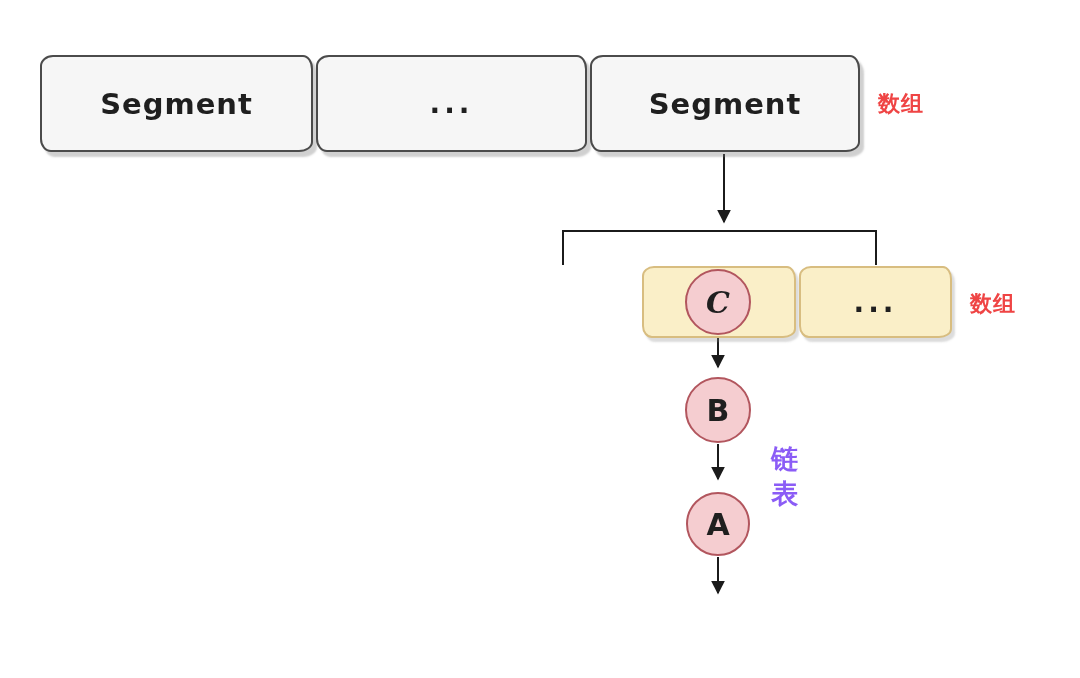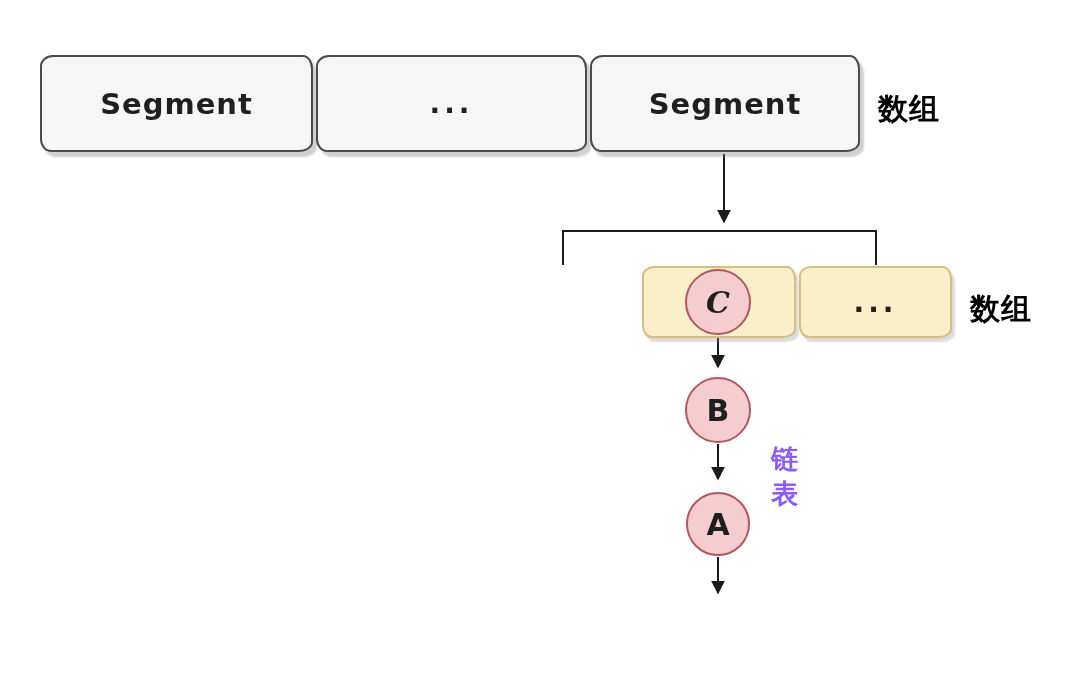--- a/index.html
+++ b/index.html
@@ -52,21 +52,21 @@
     position:absolute;
     border-radius:50%;
     background:var(--node-fill);
     border:2px solid var(--node-border);
     display:flex;align-items:center;justify-content:center;
     font-size:30px;font-weight:bold;
   }
   .node.script{font-style:italic;font-family:"DejaVu Serif","Liberation Serif",serif;}
   .side-label{
     position:absolute;
-    font-size:30px;font-weight:bold;color:#000000;
+    font-size:22px;font-weight:bold;color:#ef4444;
     letter-spacing:1px;
     white-space:nowrap;
   }
   .v-label{
     position:absolute;
     font-size:27px;font-weight:bold;color:#8b5cf6;
     width:1.1em;line-height:1.3;
     word-break:break-all;text-align:center;
   }
   .terminal{

